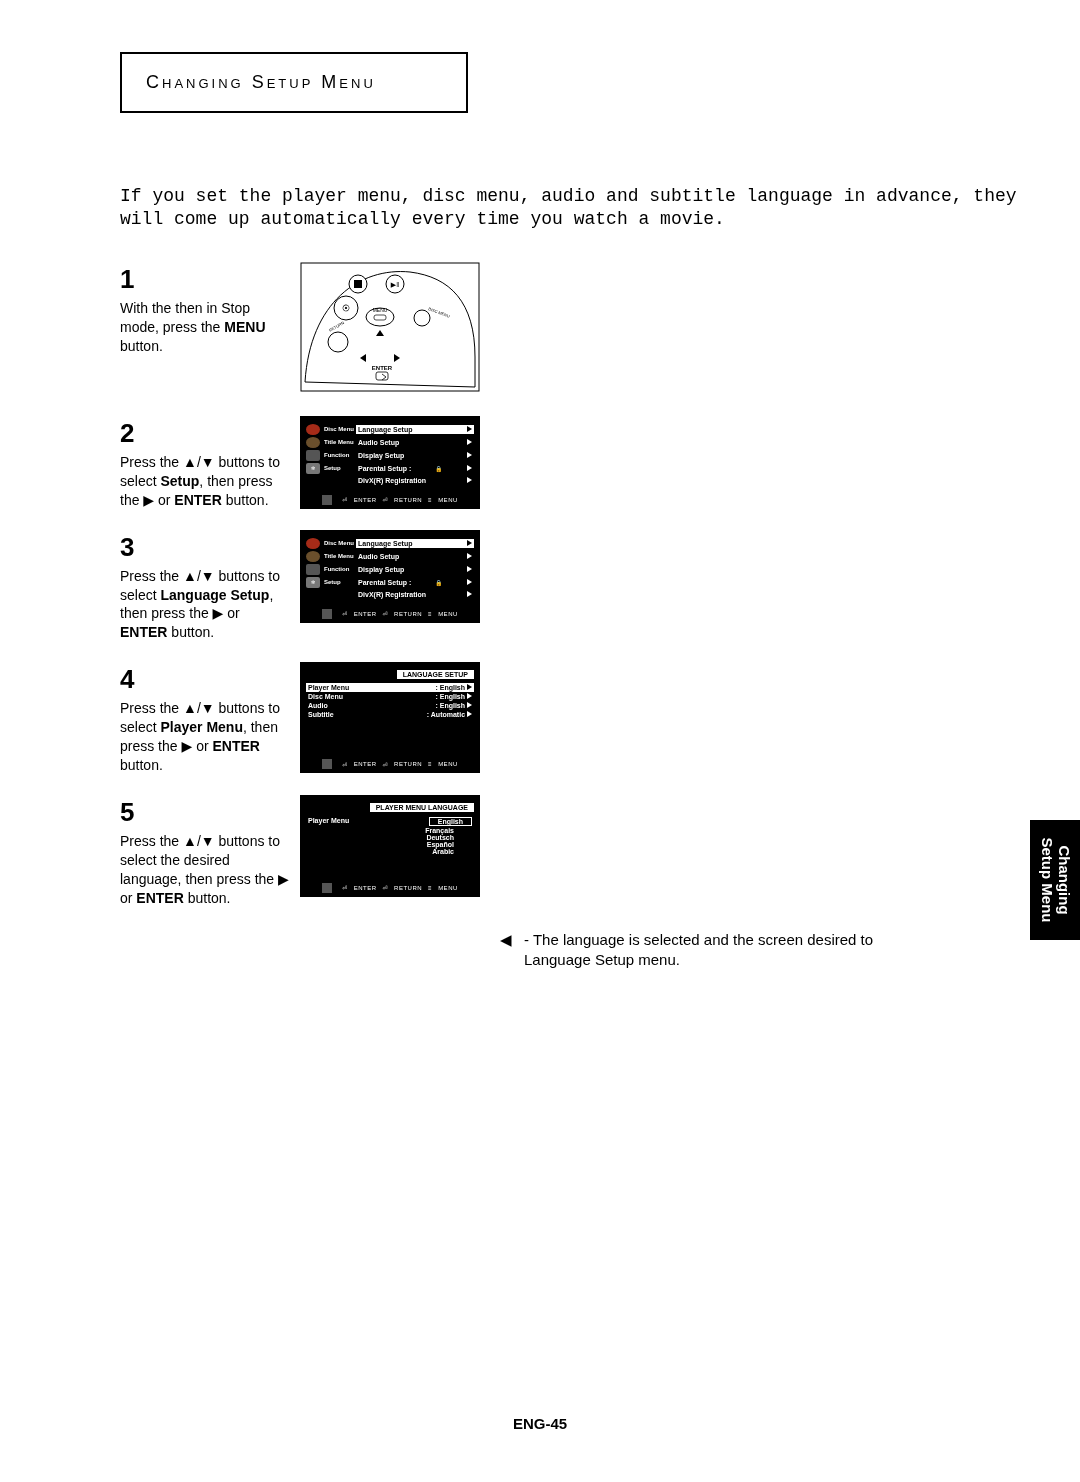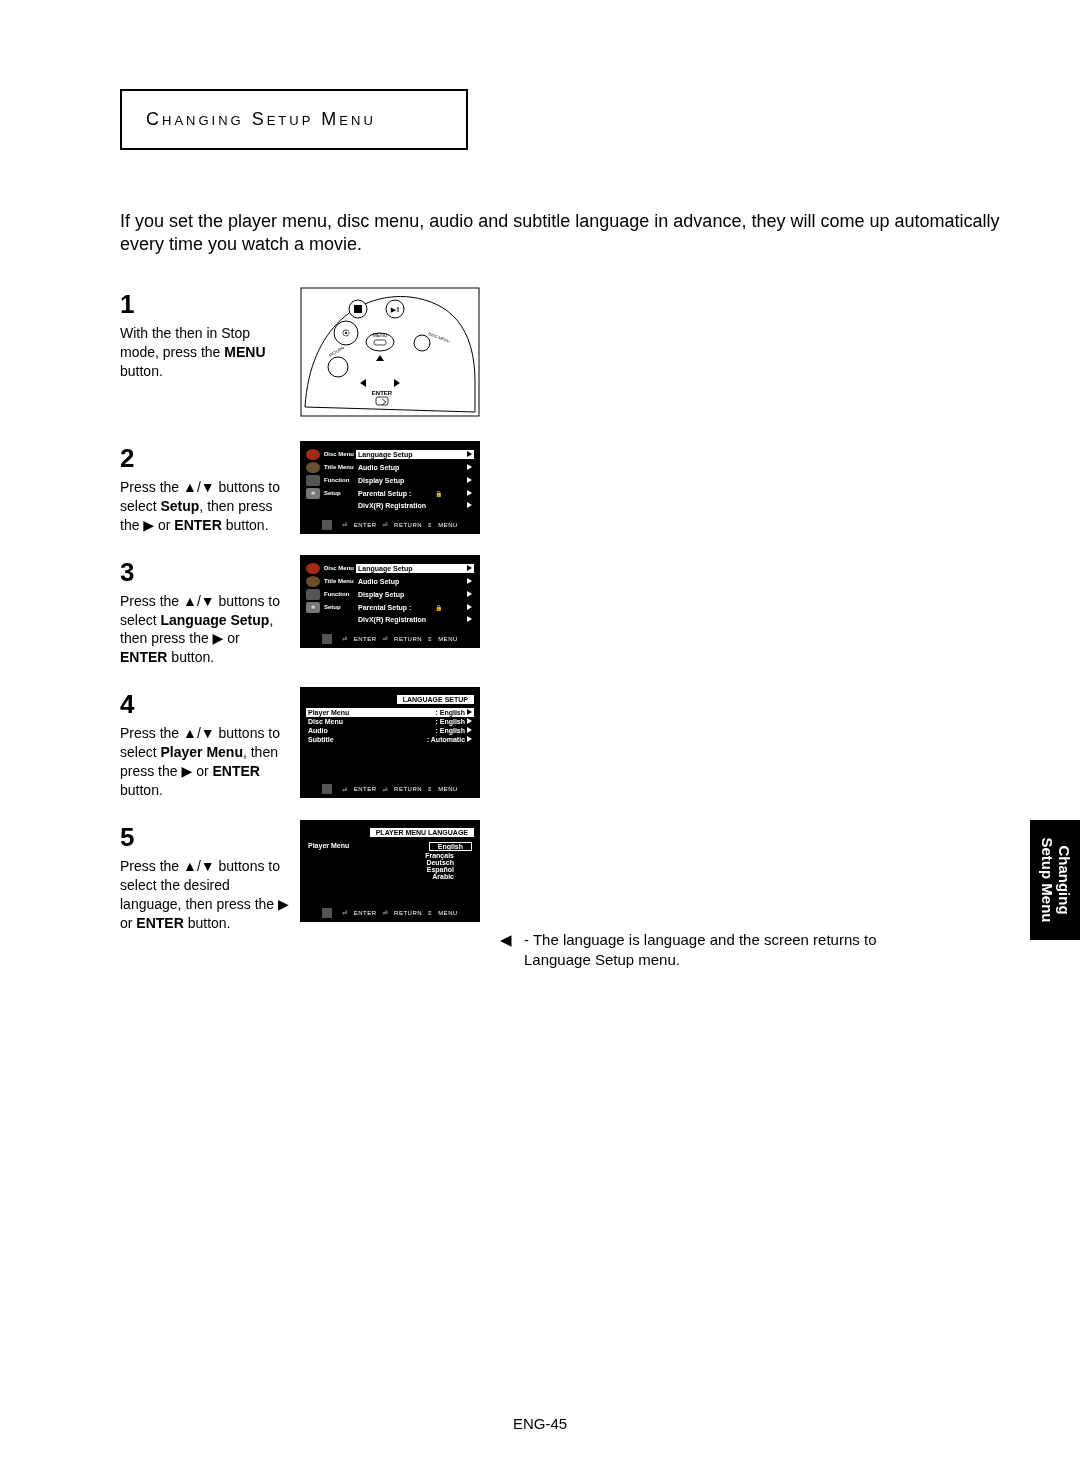--- a/index.html
+++ b/index.html
@@ -8,42 +8,43 @@
     width: 1080px;
     background: #fff;
     font-family: Arial, Helvetica, sans-serif;
     color: #000;
   }
   .page {
     position: relative;
     width: 1080px;
     height: 1482px;
     box-sizing: border-box;
-    padding: 89px 60px 40px 120px;
+    padding: 52px 60px 40px 120px;
   }
   .chapter-box {
     display: inline-block;
     border: 2px solid #000;
     padding: 18px 90px 18px 24px;
     margin-bottom: 60px;
   }
   .chapter-box span {
     font-size: 18px;
     letter-spacing: 3px;
     font-variant: small-caps;
   }
   h1.title {
     font-size: 30px;
     margin: 0 0 6px 0;
     font-weight: bold;
   }
   p.intro {
     font-size: 18px;
-    margin: 0 0 30px 0;
+    margin: 12px 0 30px 0;
     line-height: 1.3;
+    font-family: Liberation Mono, monospace;
   }
   h3.subhead {
     font-size: 17px;
     font-weight: bold;
     margin: 20px 0 10px 0;
   }
 
   .step-row {
     display: flex;
     align-items: flex-start;
@@ -159,20 +160,21 @@
     line-height:1.1;
   }
 
   .page-num {
     position:absolute;
     bottom:50px;
     width:100%;
     left:0;
     text-align:center;
     font-size:15px;
+    font-weight:bold;
   }
 
   
   .tri-r { display:inline-block; width:0;height:0;border-top:3px solid transparent;border-bottom:3px solid transparent;border-left:5px solid #fff; }
   .tri-r.black { border-left-color:#000;}
 </style>
 </head>
 <body>
 
 <div class="page">
@@ -414,21 +416,21 @@
             <span>MENU</span>
         </div>
       </div>
     </div>
   </div>
 
   
   <div class="notes-block">
     <div class="bullet-row">
       <span class="lead-ic">◀</span>
-      <div>- <span>The language is language and the screen returns to Language Setup menu.</span></div>
+      <div>- <span>The language is selected and the screen desired to Language Setup menu.</span></div>
     </div>
   </div>
 
   
   <div class="side-tab">
     <div class="side-tab-text">
       <span>Changing</span><br>
       <span>Setup Menu</span>
     </div>
   </div>

